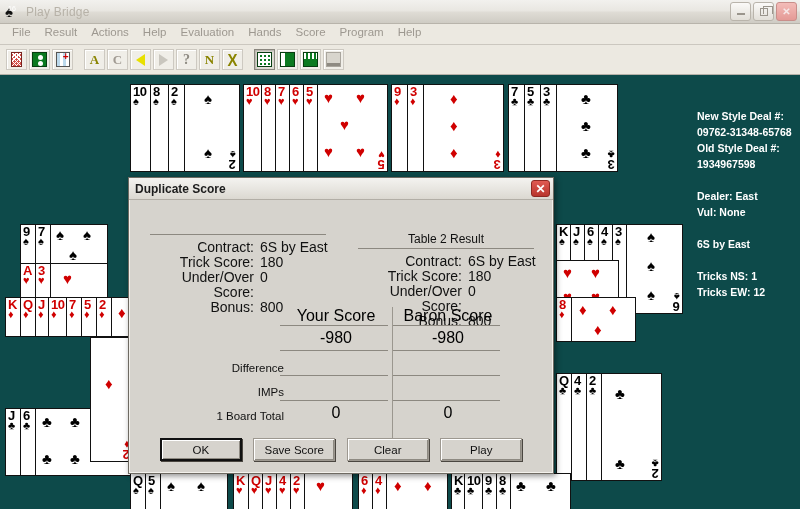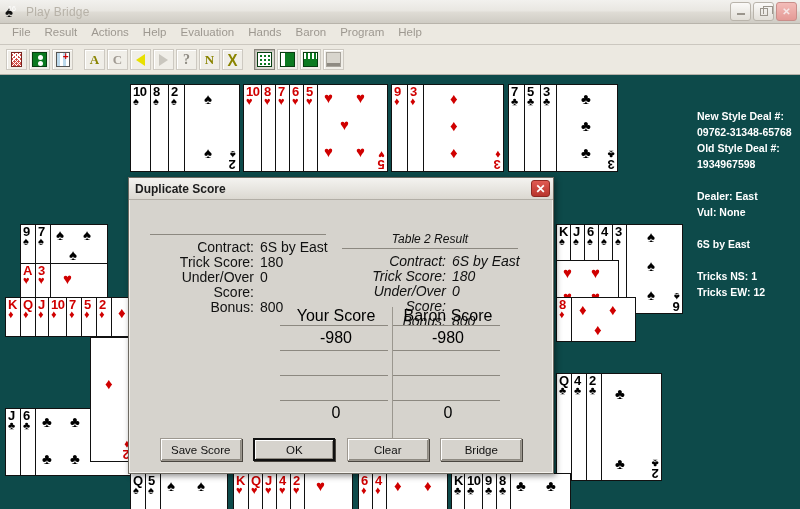--- a/index.html
+++ b/index.html
@@ -229,21 +229,21 @@
     </div>
   </div>
 
   <div class="menubar">
     <div class="menuitem">File</div>
     <div class="menuitem">Result</div>
     <div class="menuitem">Actions</div>
     <div class="menuitem">Help</div>
     <div class="menuitem">Evaluation</div>
     <div class="menuitem">Hands</div>
-    <div class="menuitem">Baron</div>
+    <div class="menuitem">Score</div>
     <div class="menuitem">Program</div>
     <div class="menuitem">Help</div>
   </div>
 
   <div class="toolbar">
     <div class="tb-grp">
       <div class="tbi">
           <span class="ic-cardback"></span>
         </div>
       <div class="tbi">
@@ -522,41 +522,47 @@
         <div class="res-row">
             <span class="lbl">Under/Over Score:</span>
             <span class="val">0</span>
           </div>
         <div class="res-row">
             <span class="lbl">Bonus:</span>
             <span class="val">800</span>
           </div>
       </div>
 
-      <div class="res-col" style="left:200px; top:32px; width:200px;font-style:italic;">
+      <div class="res-col" style="left:216px; top:32px; width:200px;">
         <div class="res-head">Table 2 Result</div>
         <div class="res-rule" style="margin:2px 12px 5px 12px;"></div>
         <div class="res-row">
             <span class="lbl">Contract:</span>
             <span class="val">6S by East</span>
           </div>
         <div class="res-row">
             <span class="lbl">Trick Score:</span>
             <span class="val">180</span>
           </div>
         <div class="res-row">
             <span class="lbl">Under/Over Score:</span>
             <span class="val">0</span>
           </div>
         <div class="res-row">
             <span class="lbl">Bonus:</span>
             <span class="val">800</span>
           </div>
       </div>
 
+      <div class="sc-labels">
+        <div></div>
+        <div>Difference</div>
+        <div>IMPs</div>
+        <div>1 Board Total</div>
+      </div>
 
       <div style="position:absolute; left:150px; top:107px; width:236px;">
         <div class="col-hdr">
           <div>Your Score</div>
           <div>Baron Score</div>
         </div>
         <div style="display:flex; gap:4px;">
           <div class="hrule" style="width:108px;"></div>
           <div class="hrule" style="width:108px;"></div>
         </div>
@@ -585,22 +591,22 @@
           <div class="hrule" style="width:108px;"></div>
         </div>
         <div class="col-hdr" style="height:24px; align-items:center;">
           <div>0</div>
           <div>0</div>
         </div>
       </div>
       <div class="vdiv" style="left:262px; top:107px; height:135px;"></div>
 
       <div class="dlg-buttons">
+        <div class="dbtn default">OK</div>
         <div class="dbtn">Save Score</div>
-        <div class="dbtn default">OK</div>
         <div class="dbtn">Clear</div>
-        <div class="dbtn">Bridge</div>
+        <div class="dbtn">Play</div>
       </div>
 
     </div>
   </div>
 
 </div>
 
 </body></html>

